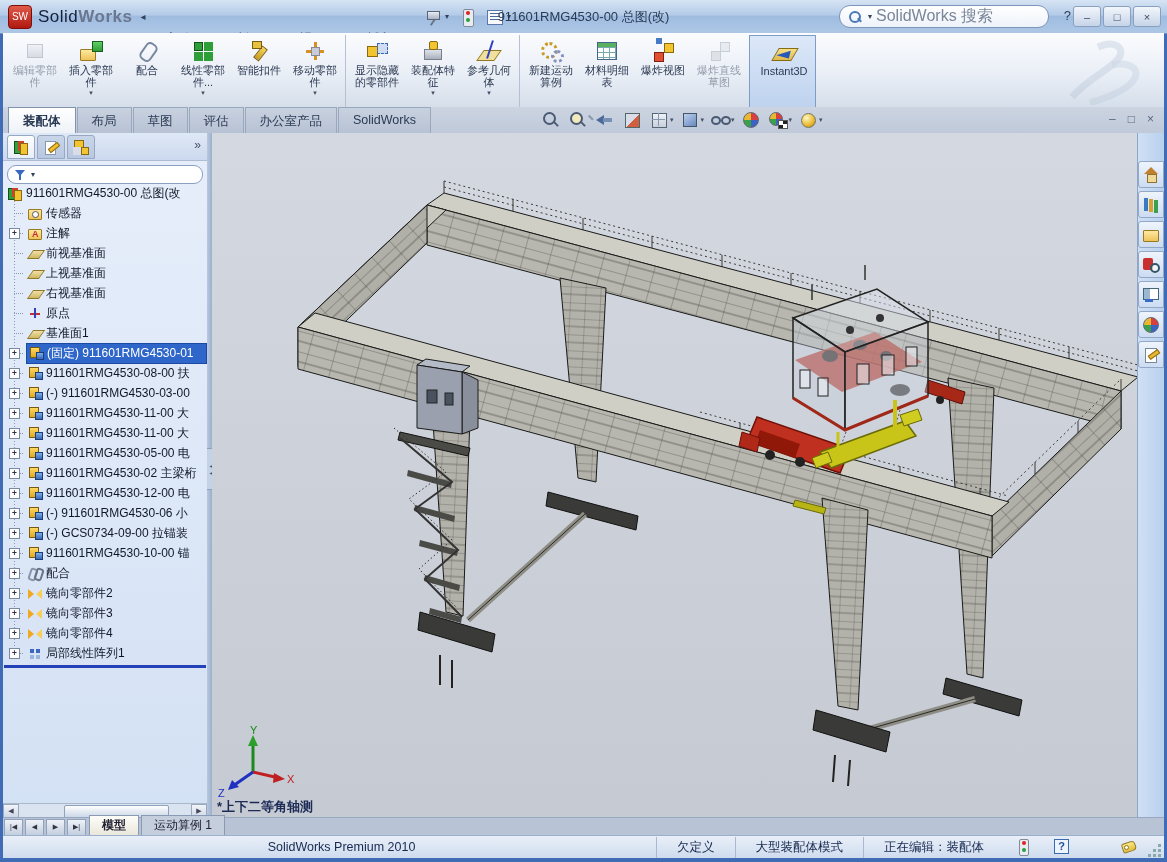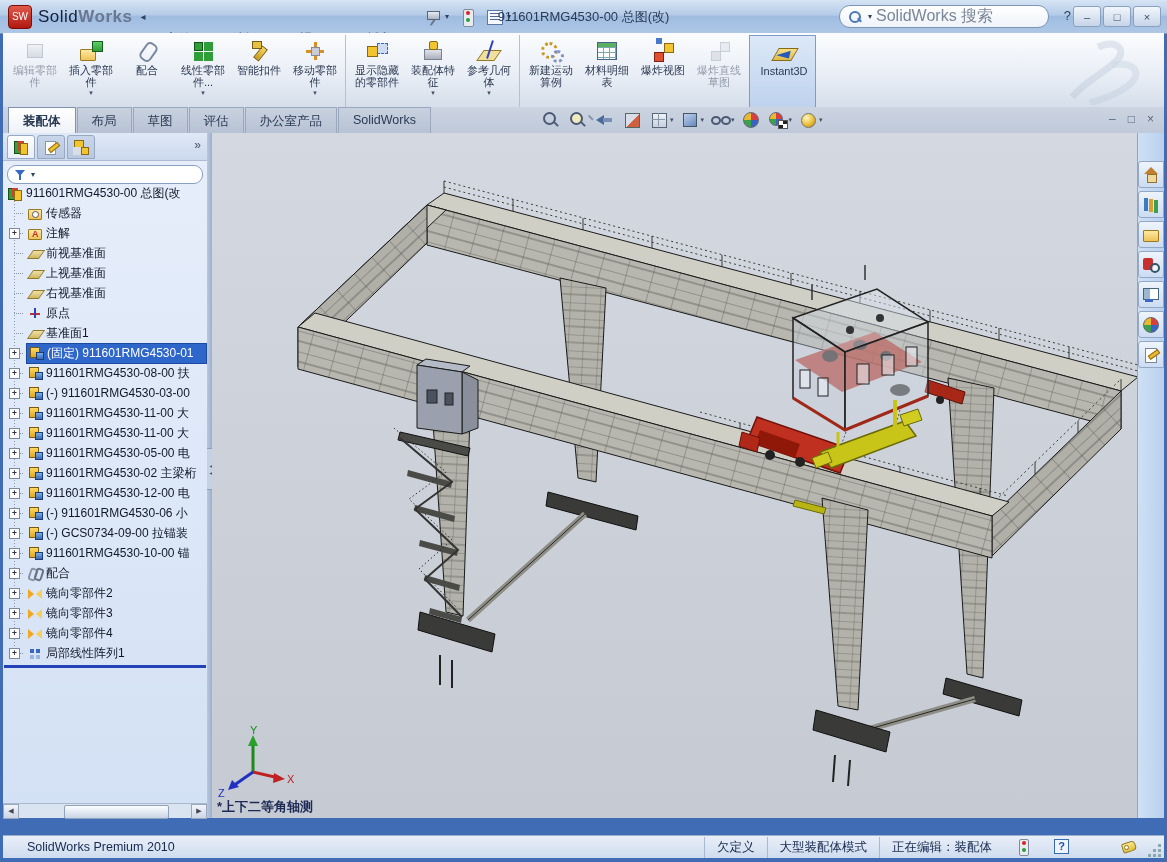--- a/index.html
+++ b/index.html
@@ -211,22 +211,22 @@
   .modeltabs{position:absolute;left:3px;right:3px;bottom:26px;height:18px;background:#b8c4d6;border-top:1px solid #98a8c0;
     display:flex;align-items:flex-end;}
   .navbtn{width:17px;height:15px;margin:0 1px;font-size:7px;color:#334;display:flex;align-items:center;justify-content:center;
     background:linear-gradient(#eef2f8,#c2cede);border:1px solid #92a2ba;}
   .mtab{font-size:12px;color:#223;padding:1px 12px 2px;border:1px solid #8a9ab2;border-bottom:none;margin-left:2px;background:#c4cedd;white-space:nowrap;}
   .mtab.active{background:linear-gradient(#fdfdf8,#e9e6da);font-weight:bold;}
 
   
   .statusbar{position:absolute;left:3px;right:3px;bottom:4px;height:22px;
     background:linear-gradient(#e9eff8,#cfdcee);border-top:1px solid #9ab0cc;display:flex;align-items:center;font-size:12.5px;color:#16294e;}
-  .status-left{padding-left:24px;flex:1;}
-  .status-seg{padding:2px 12px;border-left:1px solid #a8b8d0;white-space:nowrap;}
+  .status-left{padding-left:24px;flex:1;text-align:center;}
+  .status-seg{padding:2px 20px;border-left:1px solid #a8b8d0;white-space:nowrap;}
   .status-ico{width:18px;height:18px;position:relative;margin:0 10px;flex:none;}
   .status-ico::before,.status-ico::after{content:"";position:absolute;}
   [data-name="status-traffic-light-icon"]::before{left:5px;top:1px;width:8px;height:15px;background:#e8ecf0;border:1px solid #808a98;border-radius:2px;}
   [data-name="status-traffic-light-icon"]::after{left:8px;top:3px;width:4px;height:4px;border-radius:50%;background:#d22;box-shadow:0 7px 0 #2a9e3a;}
   [data-name="status-help-icon"]::before{content:"?";left:2px;top:1px;width:13px;height:13px;background:#eef4fc;border:1px solid #3a6ab0;
     font:bold 11px/13px "Liberation Sans",sans-serif;color:#2050a0;text-align:center;}
   [data-name="tag-icon"]::before{left:2px;top:4px;width:12px;height:8px;background:linear-gradient(#fbe98a,#e0bc3a);border:1px solid #96781c;border-radius:2px 4px 4px 2px;transform:rotate(-18deg);}
   [data-name="tag-icon"]::after{left:4px;top:7px;width:3px;height:3px;border-radius:50%;background:#fff;border:1px solid #96781c;}
   .grip{width:14px;height:14px;margin-right:2px;align-self:flex-end;position:relative;}
   .grip::before{content:"";position:absolute;right:1px;bottom:1px;width:3px;height:3px;background:#8aa;
@@ -807,20 +807,34 @@
 
       <span class="tp-btn" data-name="task-pane-button">
         <span class="tpic" data-name="appearances-scenes-icon"></span>
       </span>
 
       <span class="tp-btn" data-name="task-pane-button">
         <span class="tpic" data-name="custom-properties-icon"></span>
       </span>
     </div>
 
+  <div class="modeltabs" data-name="model-tab-bar">
+    <div style="display:flex;align-items:center;height:100%;">
+
+    <span class="navbtn" data-name="tab-nav-button">|◀</span>
+        <span class="navbtn" data-name="tab-nav-button">◀</span>
+        <span class="navbtn" data-name="tab-nav-button">▶</span>
+        <span class="navbtn" data-name="tab-nav-button">▶|</span>
+      </div>
+    <div style="display:flex;align-items:flex-end;height:100%;">
+
+    <span class="mtab active" data-name="model-tab">模型</span>
+        <span class="mtab" data-name="model-tab">运动算例 1</span>
+      </div>
+  </div>
 
   <div class="statusbar" data-name="status-bar">
     <span class="status-left" data-name="status-app-version">SolidWorks Premium 2010</span>
     <span style="display:flex;align-items:center;">
 
     <span class="status-seg" data-name="status-segment">欠定义</span>
         <span class="status-seg" data-name="status-segment">大型装配体模式</span>
         <span class="status-seg" data-name="status-segment">正在编辑：装配体</span>
       </span>
     <span class="status-ico" data-name="status-traffic-light-icon"></span>

